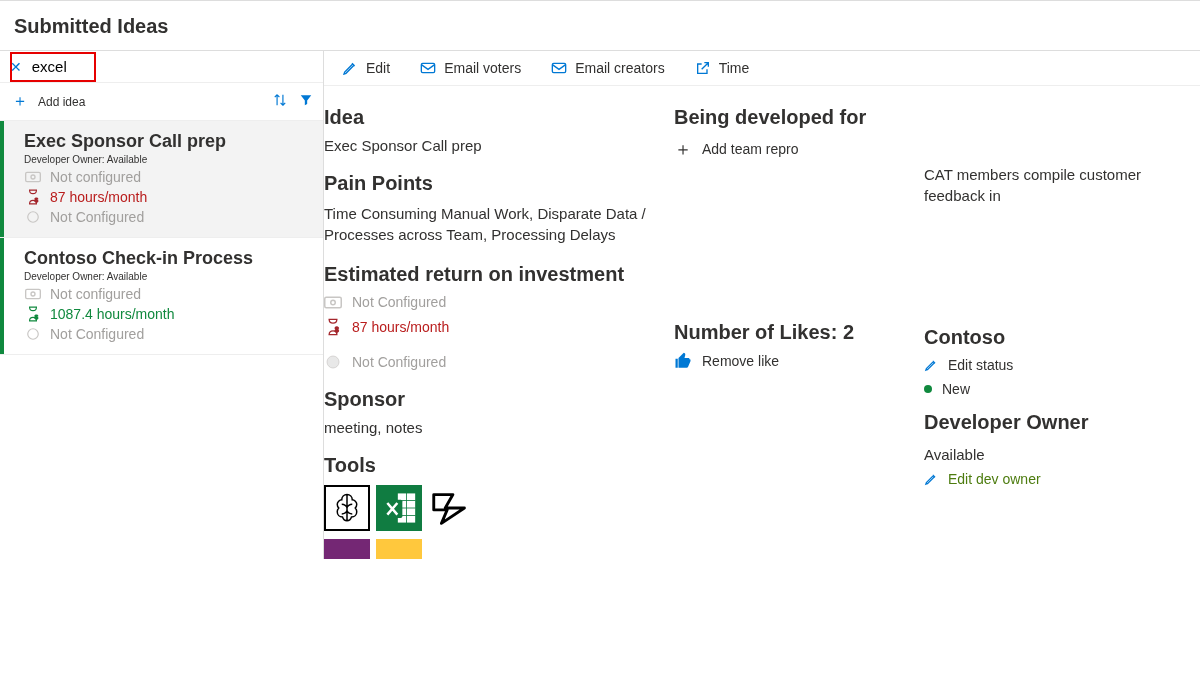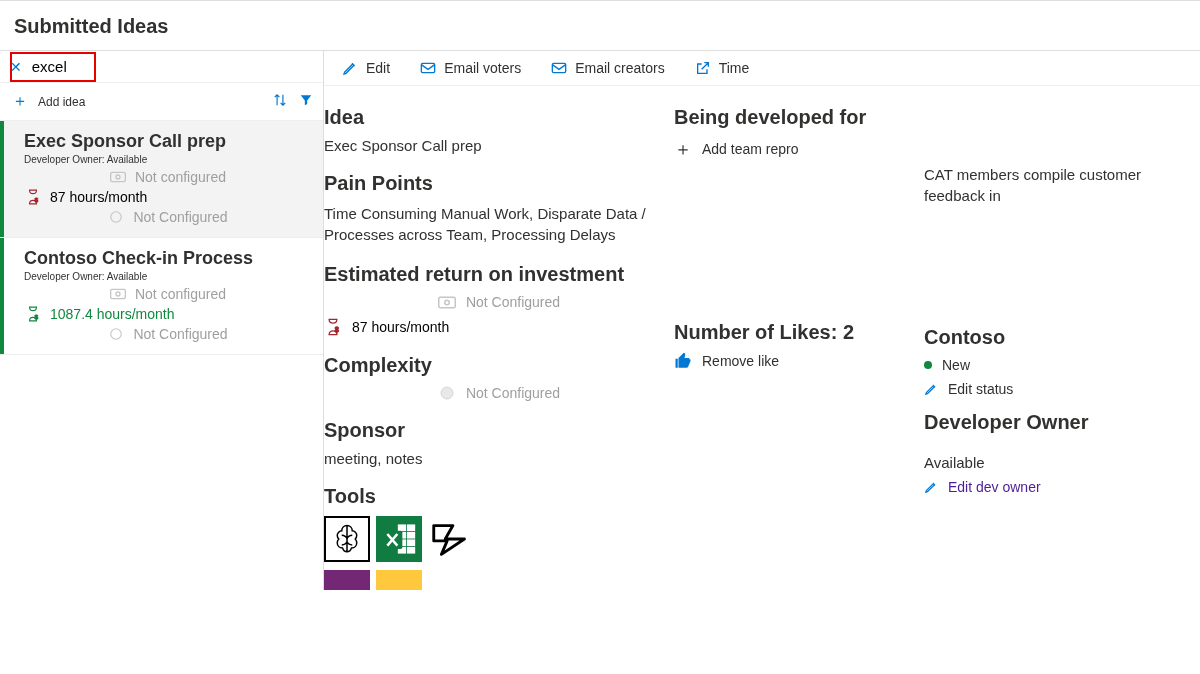--- a/index.html
+++ b/index.html
@@ -15,22 +15,22 @@
   .add-row { display: flex; align-items: center; padding: 8px 12px; border-bottom: 1px solid #eee; position: relative; }
   .add-row .plus { color: #0078d4; font-size: 16px; margin-right: 10px; }
   .add-row .label { font-size: 12px; }
   .add-row .right-icons { position: absolute; right: 10px; display: flex; gap: 12px; color: #0078d4; }
   .idea-card { position: relative; padding: 10px 12px 12px 24px; border-bottom: 1px solid #eee; }
   .idea-card.selected { background: #f3f3f3; }
   .green-bar { position: absolute; left: 0; top: 0; bottom: 0; width: 4px; background: #10893e; }
   .idea-title { font-size: 18px; font-weight: 600; }
   .idea-sub { font-size: 10px; color: #323130; margin-top: 2px; }
   .idea-line { display: flex; align-items: center; gap: 8px; margin-top: 4px; font-size: 14px; }
-  .muted { color: #a19f9d; justify-content: center; }
-  .red-txt { color: #000000; }
+  .muted { color: #a19f9d; }
+  .red-txt { color: #b91c1c; }
   .green-txt { color: #10893e; }
   .icon-slot { width: 18px; display: inline-flex; justify-content: center; }
   
   .right-col { flex: 1; padding: 0; }
   .toolbar { display: flex; align-items: center; gap: 30px; padding: 9px 18px; border-bottom: 1px solid #eee; }
   .toolbar a { display: flex; align-items: center; gap: 8px; color: #323130; cursor: pointer; }
   .toolbar svg, .toolbar .ico { color: #0078d4; }
   
   .detail-body { display: grid; grid-template-columns: 350px 250px 1fr; gap: 0; padding: 18px 0 0 0; }
   .col-a > *, .col-b > *, .col-c > * { padding: 0 0 0 0; }
@@ -194,21 +194,20 @@
         <div class="row-inline red-txt" style="margin-bottom:18px">
           <span class="icon-slot">
             <svg width="16" height="18" viewBox="0 0 24 28" fill="none" stroke="#a4262c" stroke-width="2">
                 <path d="M5 2h14M5 26h14M6 2c0 8 12 8 12 0M6 26c0-8 12-8 12 0"></path>
                 <text x="15" y="22" font-size="10" fill="#a4262c">$</text>
               </svg>
           </span>
           <span>87 hours/month</span>
         </div>
 
-        <h3 class="sec">Complexity</h3>
         <div class="row-inline muted" style="margin-bottom:18px">
           <span class="icon-slot">
             <svg width="16" height="16" viewBox="0 0 24 24" fill="#e8e8e8" stroke="#c8c6c4" stroke-width="1">
                 <circle cx="12" cy="12" r="9"></circle>
               </svg>
           </span>
           <span>Not Configured</span>
         </div>
 
         <h3 class="sec">Sponsor</h3>
@@ -261,35 +260,35 @@
             </svg>
           <span>Remove like</span>
         </div>
       </div>
 
       <div class="col-c" style="">
         <div style="height:60px"></div>
         <div style="font-size:15px;line-height:1.4;margin-bottom:120px">CAT members compile customer feedback in</div>
 
         <h3 class="sec">Contoso</h3>
+        <div class="row-inline link-blue">
+          <svg width="14" height="14" viewBox="0 0 24 24" fill="none" stroke="#0078d4" stroke-width="2">
+              <path d="M3 21l3-1 12-12-2-2L4 18l-1 3zM15 5l4 4"></path>
+            </svg>
+          <span style="color:#323130">Edit status</span>
+        </div>
         <div class="row-inline">
           <span class="status-dot"></span>
           <span>New</span>
         </div>
+
+        <h3 class="sec" style="margin-top:14px">Developer Owner</h3>
+        <div class="val" style="margin:12px 0 6px 0">Available</div>
         <div class="row-inline link-blue">
           <svg width="14" height="14" viewBox="0 0 24 24" fill="none" stroke="#0078d4" stroke-width="2">
               <path d="M3 21l3-1 12-12-2-2L4 18l-1 3zM15 5l4 4"></path>
             </svg>
-          <span style="color:#323130">Edit status</span>
-        </div>
-
-        <h3 class="sec" style="margin-top:14px">Developer Owner</h3>
-        <div class="val" style="margin:20px 0 6px 0">Available</div>
-        <div class="row-inline link-blue">
-          <svg width="14" height="14" viewBox="0 0 24 24" fill="none" stroke="#0078d4" stroke-width="2">
-              <path d="M3 21l3-1 12-12-2-2L4 18l-1 3zM15 5l4 4"></path>
-            </svg>
-          <span style="color:#4c1d95">Edit dev owner</span>
+          <span style="color:#4d7c0f">Edit dev owner</span>
         </div>
       </div>
     </div>
   </div>
 </div>
 
 </body></html>

